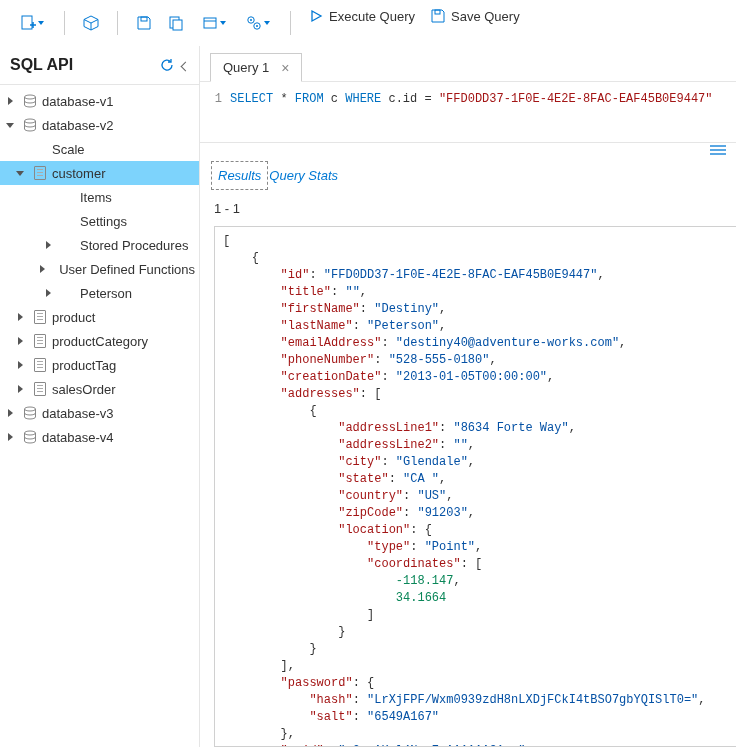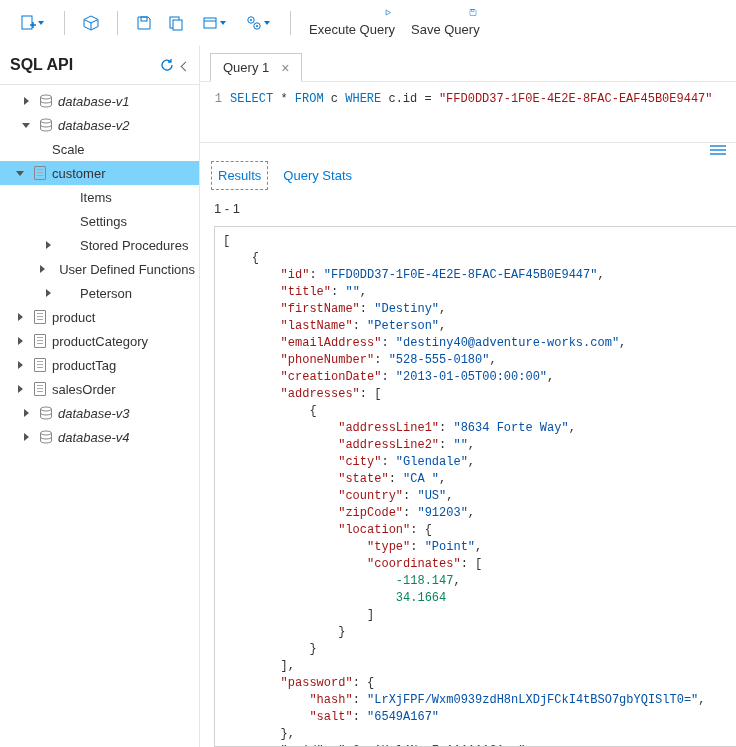--- a/index.html
+++ b/index.html
@@ -27,22 +27,22 @@
     justify-content: center;
     width: 28px;
     height: 28px;
     border-radius: 2px;
     cursor: pointer;
     color: #0078d4;
   }
   .tb-btn.with-caret { width: 40px; gap:2px; }
   .tb-sep { width:1px; height:24px; background:#ccc; margin:0 8px; }
   .tb-text-btn {
-    display: inline-flex; align-items: flex-end; gap:6px;
-    height:28px; padding:0 6px; color:#0078d4; cursor:pointer;flex-direction:column;
+    display: inline-flex; align-items: flex-start; gap:6px;
+    height:28px; padding:0 6px; color:#0078d4; cursor:pointer;
   }
   .tb-text-btn span { color:#333; }
   .caret-down {
     width:0;height:0;border-left:3px solid transparent;border-right:3px solid transparent;border-top:4px solid #0078d4;
   }
   svg { display:block; }
   .main {
     display:flex;
     height: calc(747px - 46px);
   }
@@ -74,21 +74,21 @@
     width:16px; display:inline-flex; justify-content:center; color:#666;
   }
   .tree-arrow .tri-right {
     width:0;height:0;border-top:4px solid transparent;border-bottom:4px solid transparent;border-left:5px solid #555;
   }
   .tree-arrow .tri-down {
     width:0;height:0;border-left:4px solid transparent;border-right:4px solid transparent;border-top:5px solid #555;
   }
   .tree-icon { width:16px; display:inline-flex; justify-content:center;}
   .tree-label { color:#333; }
-  .lvl0 { padding-left: 18px; font-style: italic; }
+  .lvl0 { padding-left: 2px; }
   .lvl1 { padding-left: 12px; }
   .lvl2 { padding-left: 40px; }
   .content {
     flex:1; display:flex; flex-direction:column; min-width:0;
   }
   .tabs-row {
     display:flex; align-items:flex-end; height:36px; padding-left:10px;
     border-bottom:1px solid #e5e5e5;
   }
   .tab {
@@ -106,21 +106,21 @@
   .gutter { width:30px; text-align:right; color:#888; padding-right:8px;}
   .code-line { white-space: pre; }
   .kw { color:#0070c1; }
   .str { color:#a31515; }
   .divider {
     height:14px;border-top:1px solid #e5e5e5; position:relative; width:100%;
     display:flex; justify-content:flex-end; padding-right:10px; align-items:center;
   }
   .hamburger { color:#0078d4; cursor:pointer; }
   .result-tabs {
-    display:flex; gap:14px; padding: 8px 14px 6px 14px; align-items:center;
+    display:flex; padding: 8px 14px 6px 14px; align-items:center;font-style:italic;
   }
   .result-tab {
     color:#0078d4; cursor:pointer; padding:4px 4px;
   }
   .result-tab.active {
     outline: 1px dashed #888; outline-offset:2px;
   }
   .result-range { padding: 8px 14px 6px 14px; color:#333;}
   .json-area {
     margin: 4px 0 0 14px;

